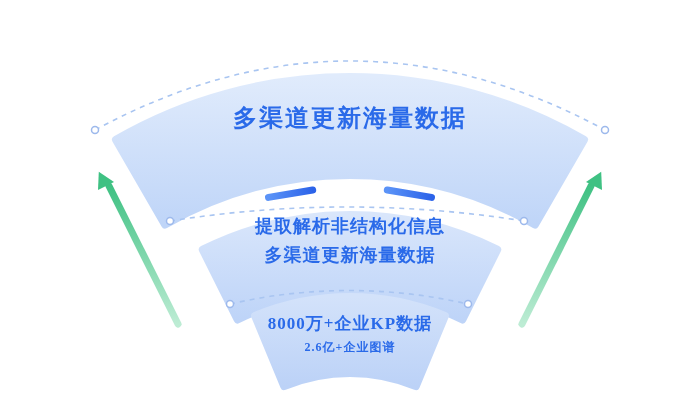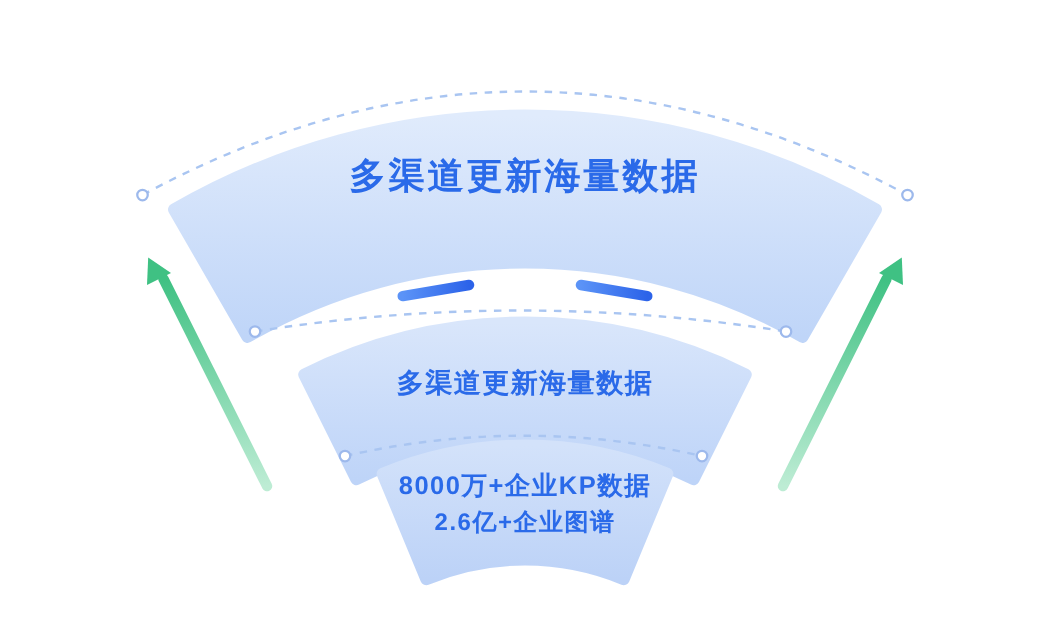--- a/index.html
+++ b/index.html
@@ -1,29 +1,29 @@
 <!DOCTYPE html>
 <html><head>
 <meta charset="utf-8">
 <style>
   html,body{margin:0;padding:0;background:#ffffff;}
   .stage{
     position:relative;width:700px;height:412px;background:#ffffff;
-    overflow:hidden;font-family:Liberation Sans, sans-serif;
+    overflow:hidden;font-family:Liberation Serif, serif;
   }
   .stage svg{position:absolute;left:0;top:0;}
   .tier-label{
     position:absolute;left:150px;width:400px;text-align:center;
     color:#2a6ae9;font-weight:bold;line-height:1;
   }
   .tier1{top:106px;font-size:24px;letter-spacing:2px;}
   .tier2a{top:217px;font-size:18px;letter-spacing:1px;}
   .tier2b{top:246px;font-size:18px;letter-spacing:1px;}
   .tier3a{top:315px;font-size:17px;letter-spacing:1px;}
-  .tier3b{top:341px;font-size:16px;letter-spacing:1px;}
+  .tier3b{top:341px;font-size:12px;letter-spacing:1px;}
 </style>
 </head>
 <body>
 
 <div class="stage">
 
   <svg width="700" height="412" viewBox="0 0 700 412">
     <defs>
       <linearGradient id="gBand1" x1="0" y1="0" x2="0" y2="1">
         <stop offset="0" stop-color="#e0ebfc"></stop>
@@ -78,18 +78,19 @@
     </g>
 
     <g>
       <path d="M 522 324 L 591 186" fill="none" stroke="url(#gArrowR)" stroke-width="7" stroke-linecap="round"></path>
       <polygon points="601.2,171.7 586,182 602,190" fill="#3fc183"></polygon>
     </g>
   </svg>
 
   <div class="tier-label tier1">多渠道更新海量数据</div>
 
+  <div class="tier-label tier2a">提取解析非结构化信息</div>
   <div class="tier-label tier2b">多渠道更新海量数据</div>
 
   <div class="tier-label tier3a">8000万+企业KP数据</div>
   <div class="tier-label tier3b">2.6亿+企业图谱</div>
 
 </div>
 
 </body></html>

